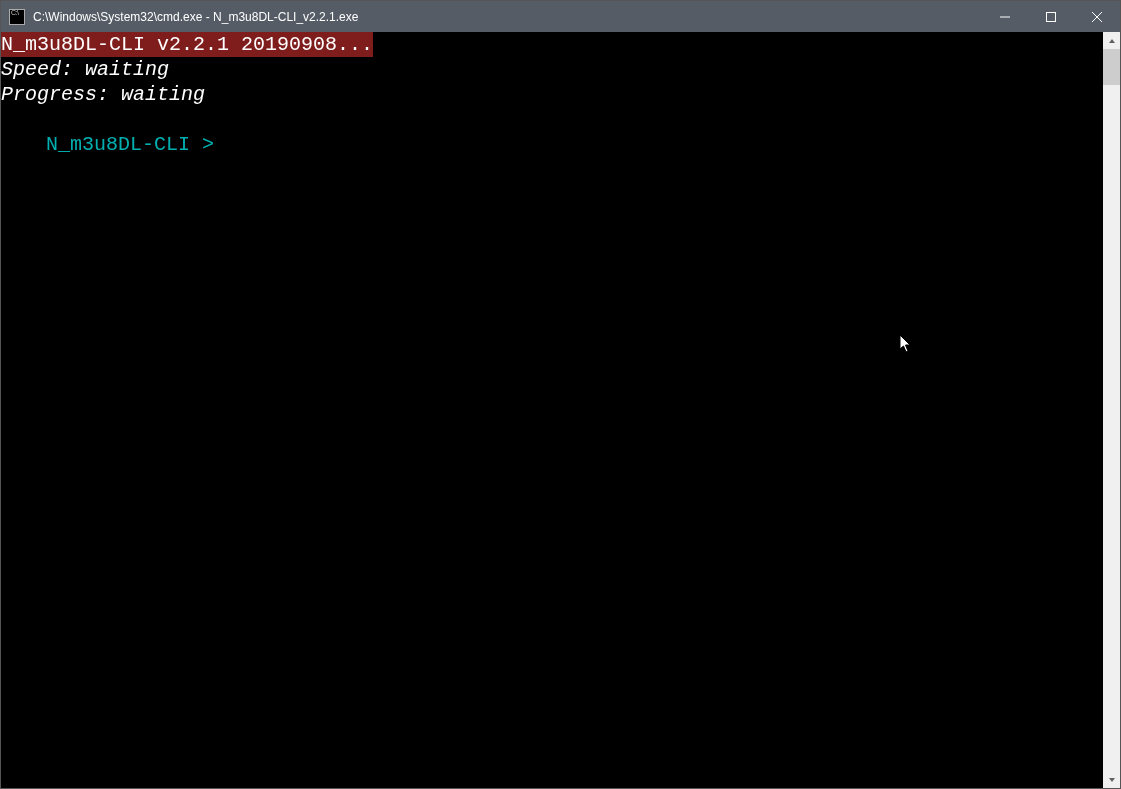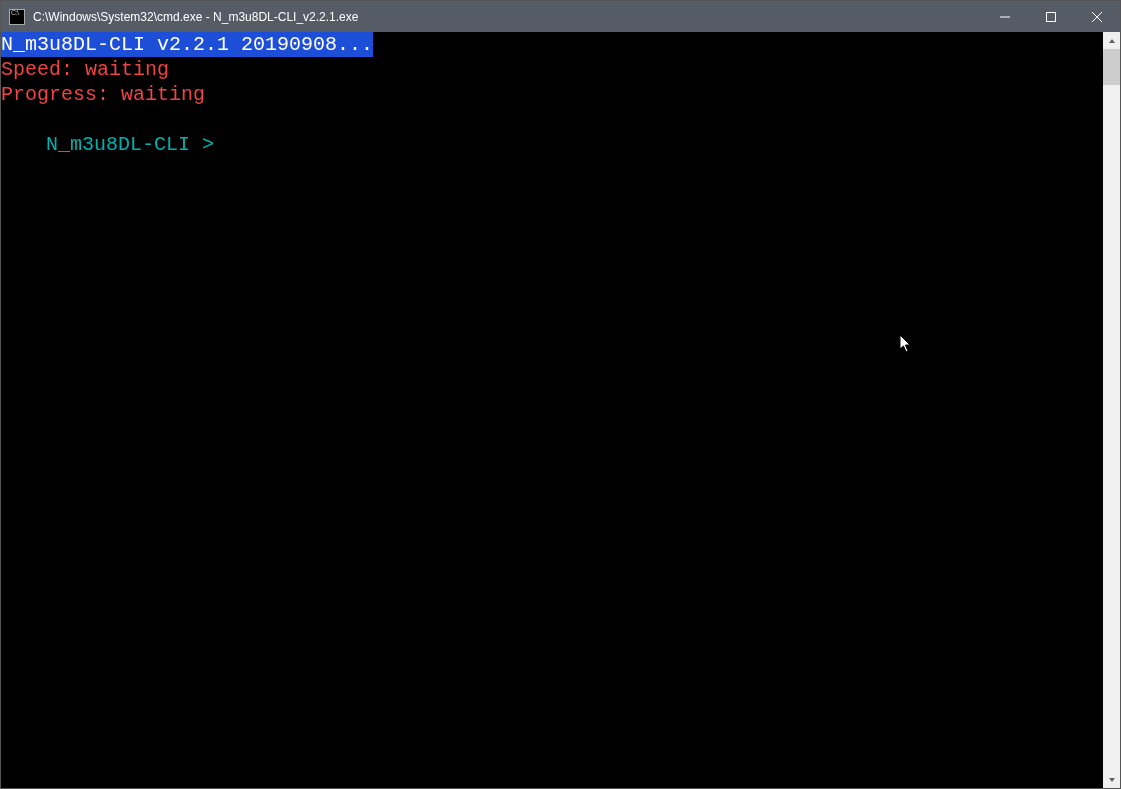--- a/index.html
+++ b/index.html
@@ -95,27 +95,28 @@
       font-family: "NSimSun", "SimSun", "Consolas", "Courier New", monospace;
       font-size: 20px;
       line-height: 25px;
       padding: 0;
       white-space: pre;
       overflow: hidden;
       position: relative;
     }
 
     .line-header {
-      background: #1d4ed8;
+      background: #7f1d1d;
       color: #ffffff;
       display: inline-block;
     }
 
     .line-gray {
-      color: #ef4444;
+      color: #ffffff;
+      font-style: italic;
     }
 
     .line-cyan {
       color: #00b0b0;
       padding-left: 45px;
     }
 
     
     .scrollbar {
       width: 17px;

